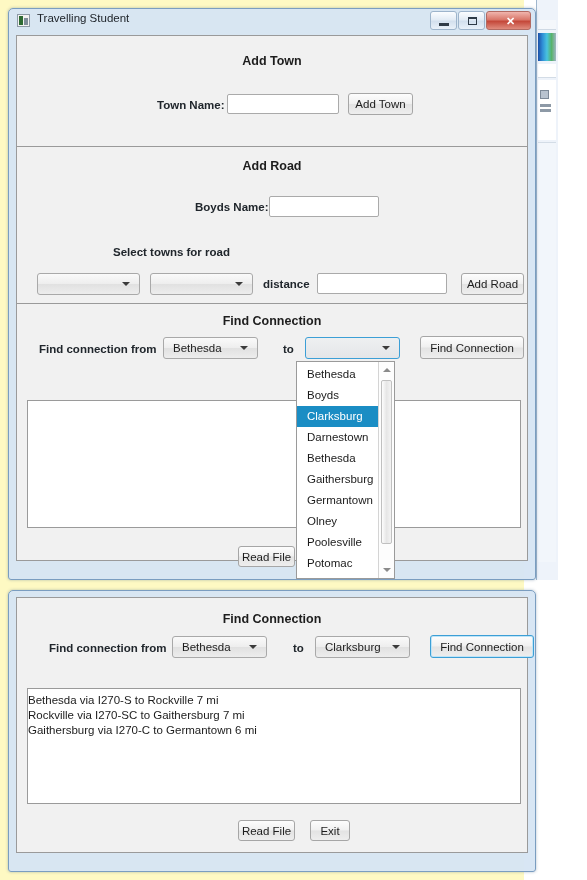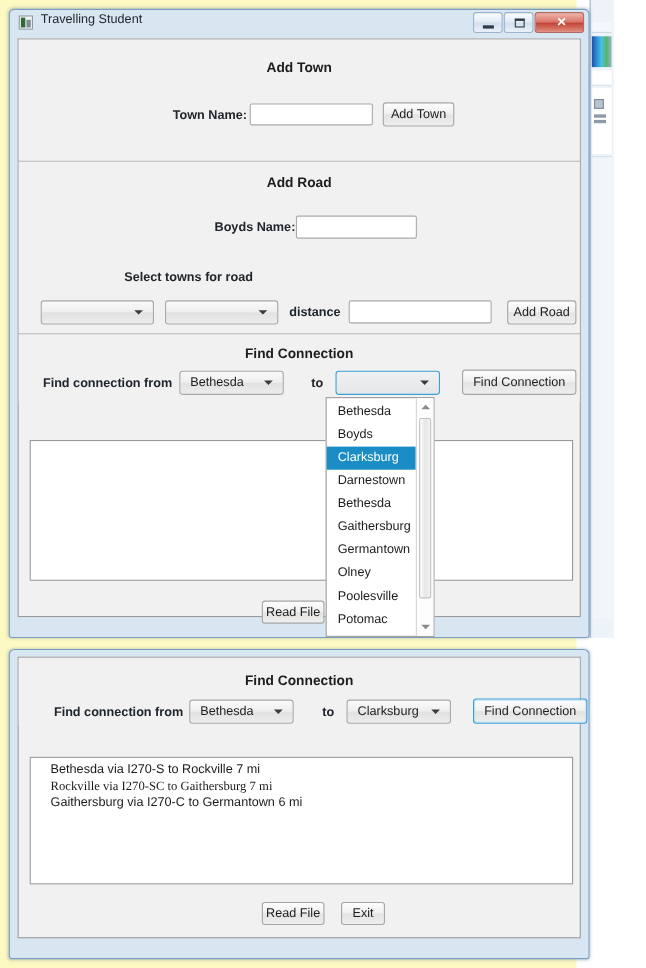--- a/index.html
+++ b/index.html
@@ -225,23 +225,23 @@
         </div>
         <div class="lbl" style="position:absolute; left:276px; top:44px;">to</div>
         <div class="combo" style="position:absolute; left:298px; top:38px; width:95px; height:22px;">
           <span class="ctext">Clarksburg</span>
           <span class="arrow"></span>
         </div>
         <div class="btn focused" style="position:absolute; left:413px; top:37px; width:104px; height:23px;">Find Connection</div>
       </div>
 
       <div class="textarea" style="position:absolute; left:10px; top:90px; width:494px; height:116px;">
-        <div id="second-results" style="padding:4px 18px;">
+        <div id="second-results" style="padding:4px 0;">
             <div class="ta-line" style="line-height: 15px;">Bethesda via I270-S to Rockville 7 mi</div>
-            <div class="ta-line" style="line-height: 15px; font-family: Liberation Serif, serif;">Rockville via I270-SC to Gaithersburg 7 mi</div>
+            <div class="ta-line" style="line-height: 15px;">Rockville via I270-SC to Gaithersburg 7 mi</div>
             <div class="ta-line" style="line-height: 15px;">Gaithersburg via I270-C to Germantown 6 mi</div>
           </div>
       </div>
 
       <div class="btn" style="position:absolute; left:221px; top:222px; width:57px; height:21px;">Read File</div>
       <div class="btn" style="position:absolute; left:293px; top:222px; width:40px; height:21px;">Exit</div>
     </div>
   </div>
 
 </div>

